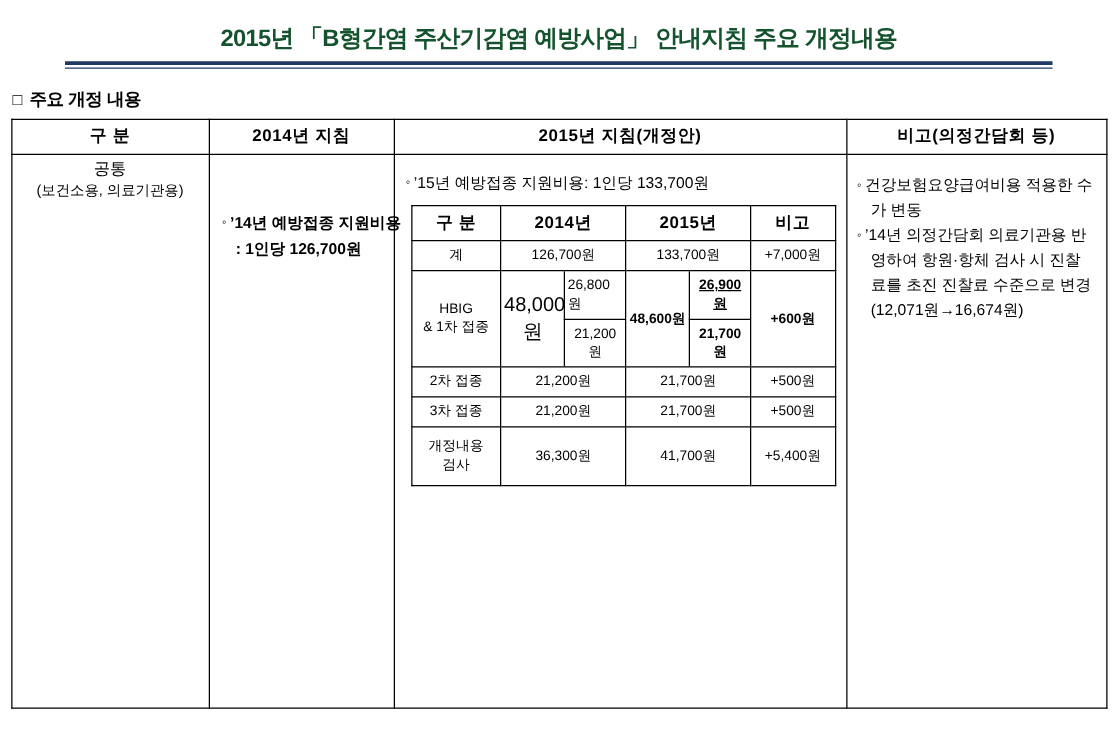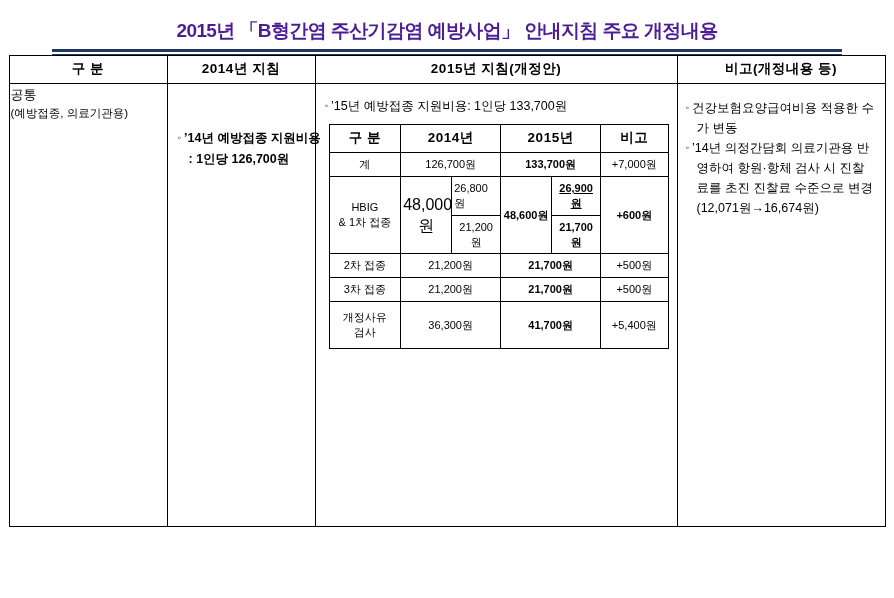--- a/index.html
+++ b/index.html
@@ -24,21 +24,21 @@
 
   
   .title-block {
     margin-top: 18px;
     text-align: center;
   }
   .doc-title {
     font-size: 19px;
     font-weight: bold;
     letter-spacing: -0.6px;
-    color: #4c1d95;
+    color: #14532d;
     display: inline-block;
     padding: 0 4px 5px 4px;
   }
   .title-rule {
     width: 790px;
     margin: 0 auto;
     border-top: 3px solid #1f3864;
     border-bottom: 1px solid #1f3864;
     height: 2px;
   }
@@ -74,21 +74,21 @@
     padding: 4px 0 5px 0;
     letter-spacing: 0.5px;
     background: #ffffff;
   }
   .col-div { width: 158px; }
   .col-2014 { width: 148px; }
   .col-2015 { width: 362px; }
   .col-note { width: 208px; }
 
   td.cell-div {
-    text-align: left;
+    text-align: center;
     vertical-align: middle;
     font-size: 12.5px;
     line-height: 1.5;
     height: 440px;
   }
   td.cell-div .l1 { font-size: 13px; }
   td.cell-div .l2 { font-size: 11.5px; }
 
   td.cell-2014 {
     padding: 44px 8px 0 10px;
@@ -136,21 +136,21 @@
     line-height: 1.35;
   }
   table.inner th {
     font-weight: bold;
     letter-spacing: 1px;
   }
   .ic1 { width: 66px; }
   .ic2 { width: 92px; }
   .ic3 { width: 92px; }
   .ic4 { width: 62px; }
-  .bold { font-weight: bold; }
+  .bold { font-weight: normal; }
   .split-cell { padding: 0 !important; }
   .mid-merge {
     vertical-align: middle;
     font-weight: bold;
   }
   .row-tall td { height: 38px; }
 
   
   .bottom-mark {
     position: absolute;
@@ -163,41 +163,44 @@
 </head>
 <body>
 
 <div class="page">
 
   <div class="title-block">
     <div class="doc-title">2015년 「B형간염 주산기감염 예방사업」 안내지침 주요 개정내용</div>
     <div class="title-rule"></div>
   </div>
 
+  <div class="section-head">
+    <span class="box-mark">□</span><span>주요 개정 내용</span>
+  </div>
 
   <table class="outer">
     <colgroup>
       <col class="col-div">
       <col class="col-2014">
       <col class="col-2015">
       <col class="col-note">
     </colgroup>
     <thead>
       <tr>
         <th>구 분</th>
         <th>2014년 지침</th>
         <th>2015년 지침(개정안)</th>
-        <th>비고(개정내용 등)</th>
+        <th>비고(의정간담회 등)</th>
       </tr>
     </thead>
     <tbody>
       <tr>
         <td class="cell-div">
           <div class="l1">공통</div>
-          <div class="l2">(예방접종, 의료기관용)</div>
+          <div class="l2">(보건소용, 의료기관용)</div>
         </td>
 
         <td class="cell-2014">
           <div class="bullet-line">
             <span class="dot">◦</span><span>’14년 예방접종 지원비용</span>
           </div>
           <div class="sub-line">: 1인당 126,700원</div>
         </td>
 
         <td class="cell-2015">
@@ -271,21 +274,21 @@
 
               <tr>
                 <td>3차 접종</td>
                 <td>21,200원</td>
                 <td class="bold">21,700원</td>
                 <td>+500원</td>
               </tr>
 
               <tr class="row-tall">
                 <td>
-                  <div>개정사유</div>
+                  <div>개정내용</div>
                   <div>검사</div>
                 </td>
                 <td>36,300원</td>
                 <td class="bold">41,700원</td>
                 <td>+5,400원</td>
               </tr>
             </tbody>
           </table>
         </td>
 

